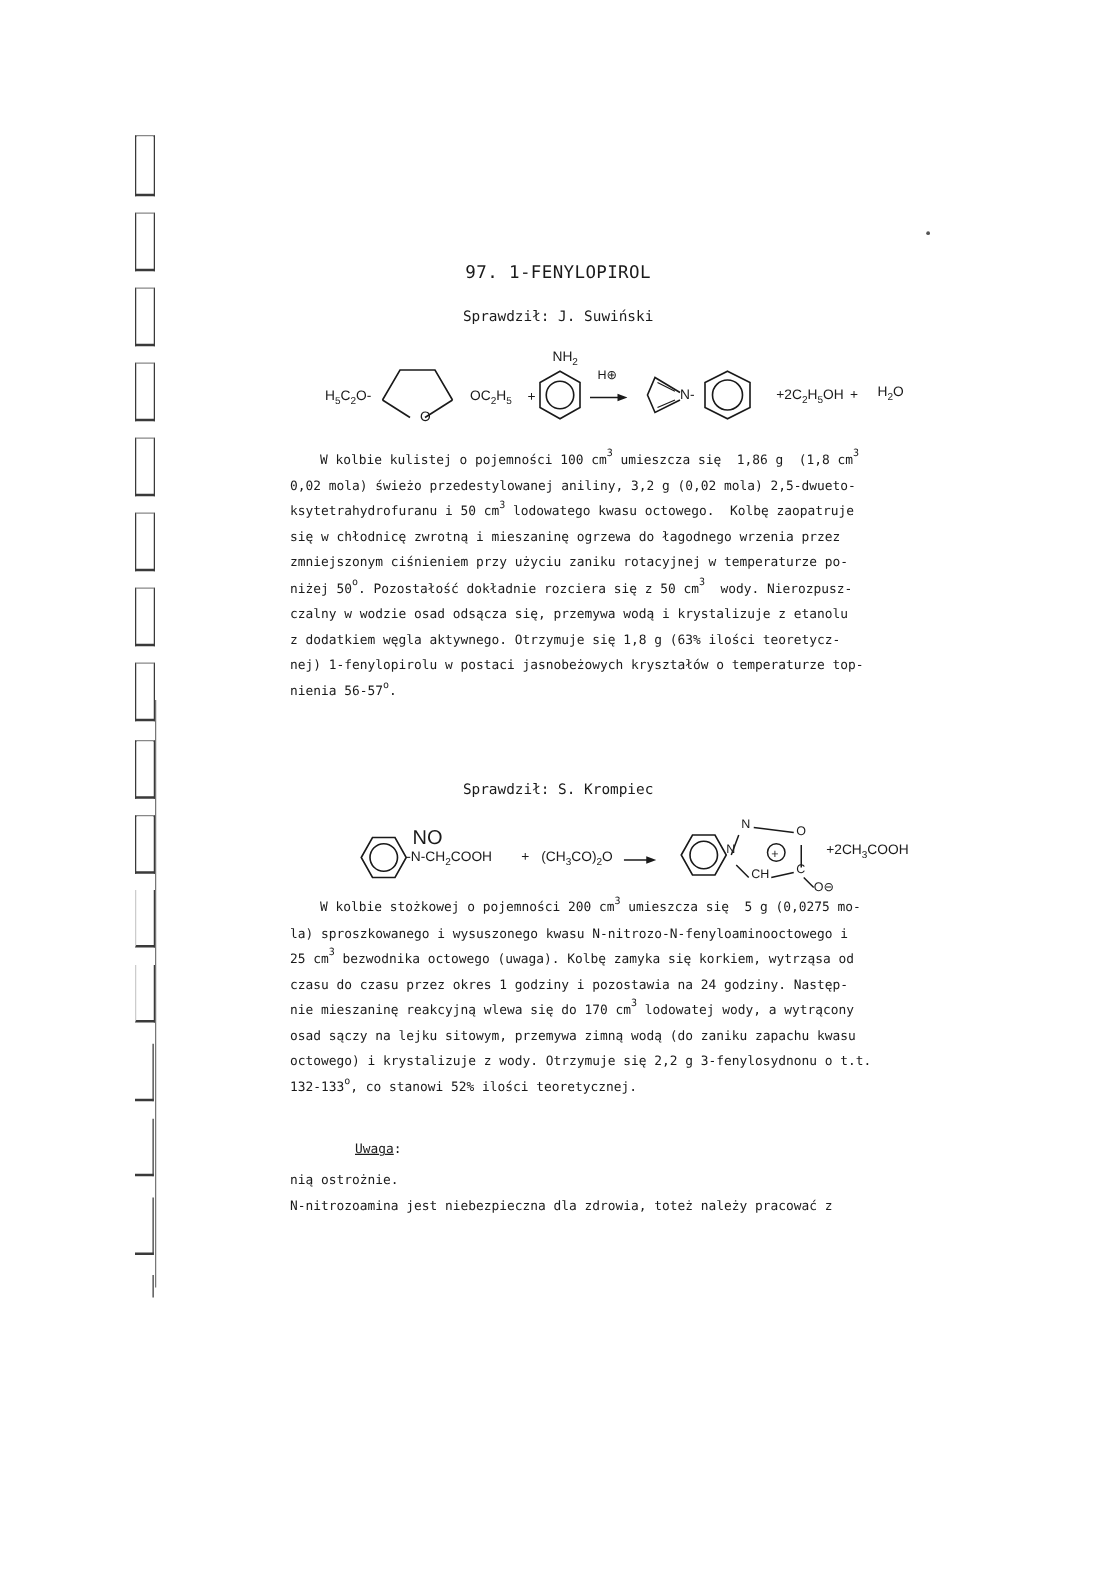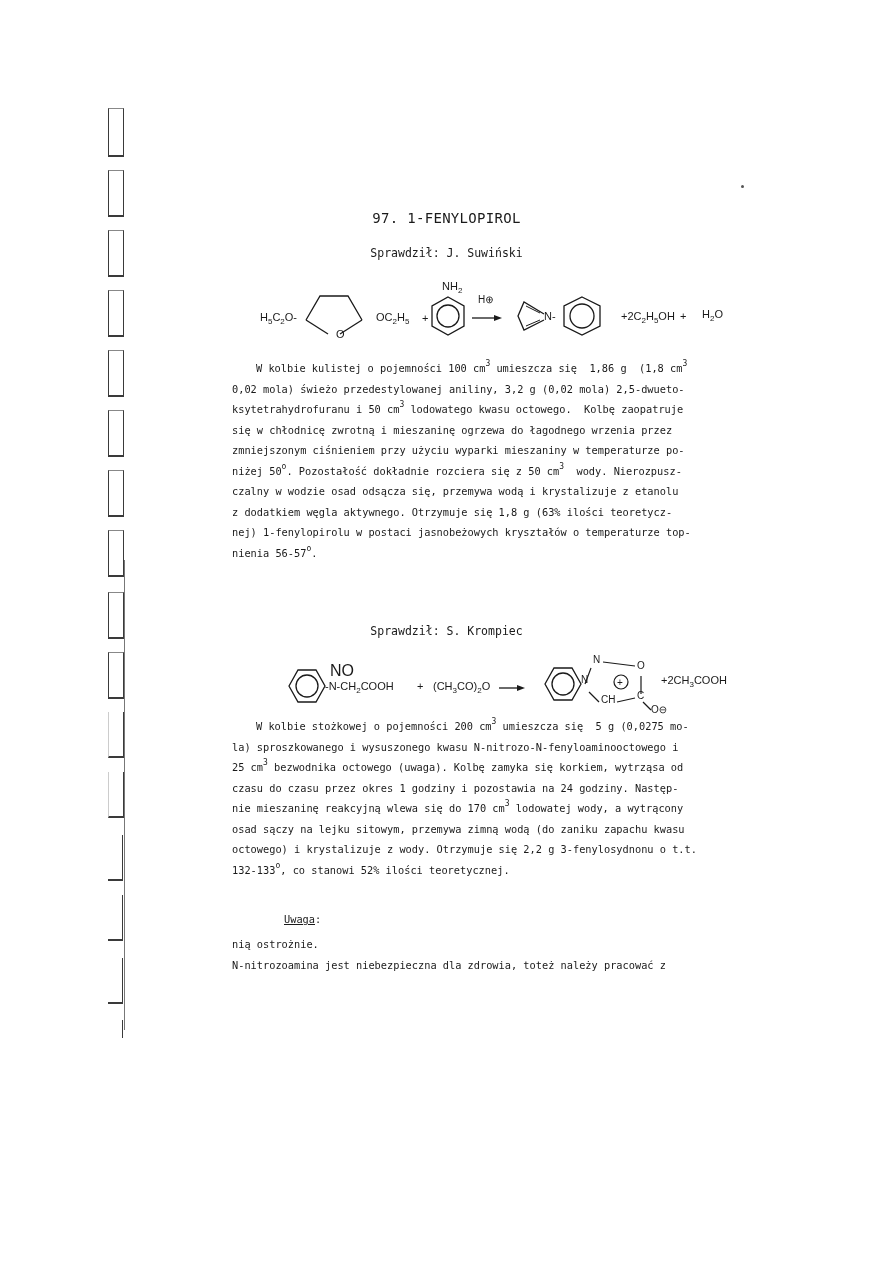--- a/index.html
+++ b/index.html
@@ -87,21 +87,21 @@
     <span class="chem" style="left:352px;top:32px;margin-left:19px;">+2C<sub>2</sub>H<sub>5</sub>OH</span>
     <span class="chem" style="left:430px;top:32px;">+</span>
     <span class="chem" style="left:452px;top:30px;">H<sub>2</sub>O</span>
   </div>
 
   <div class="para" style="top:358px;">
     <span class="line indent">W kolbie kulistej o pojemności 100 cm<sup>3</sup> umieszcza się  1,86 g  (1,8 cm<sup>3</sup></span>
     <span class="line">0,02 mola) świeżo przedestylowanej aniliny, 3,2 g (0,02 mola) 2,5-dwueto-</span>
     <span class="line">ksytetrahydrofuranu i 50 cm<sup>3</sup> lodowatego kwasu octowego.  Kolbę zaopatruje</span>
     <span class="line">się w chłodnicę zwrotną i mieszaninę ogrzewa do łagodnego wrzenia przez</span>
-    <span class="line">zmniejszonym ciśnieniem przy użyciu wyparki mieszaniny w temperaturze po-</span>
+    <span class="line">zmniejszonym ciśnieniem przy użyciu zaniku rotacyjnej w temperaturze po-</span>
     <span class="line">niżej 50<sup>o</sup>. Pozostałość dokładnie rozciera się z 50 cm<sup>3</sup>  wody. Nierozpusz-</span>
     <span class="line">czalny w wodzie osad odsącza się, przemywa wodą i krystalizuje z etanolu</span>
     <span class="line">z dodatkiem węgla aktywnego. Otrzymuje się 1,8 g (63% ilości teoretycz-</span>
     <span class="line">nej) 1-fenylopirolu w postaci jasnobeżowych kryształów o temperaturze top-</span>
     <span class="line">nienia 56-57<sup>o</sup>.</span>
   </div>
 
   <div class="checked" style="top:624px;">Sprawdził: S. Krompiec</div>
 
   <div class="reaction" style="left:285px;top:650px;width:480px;height:66px;">

